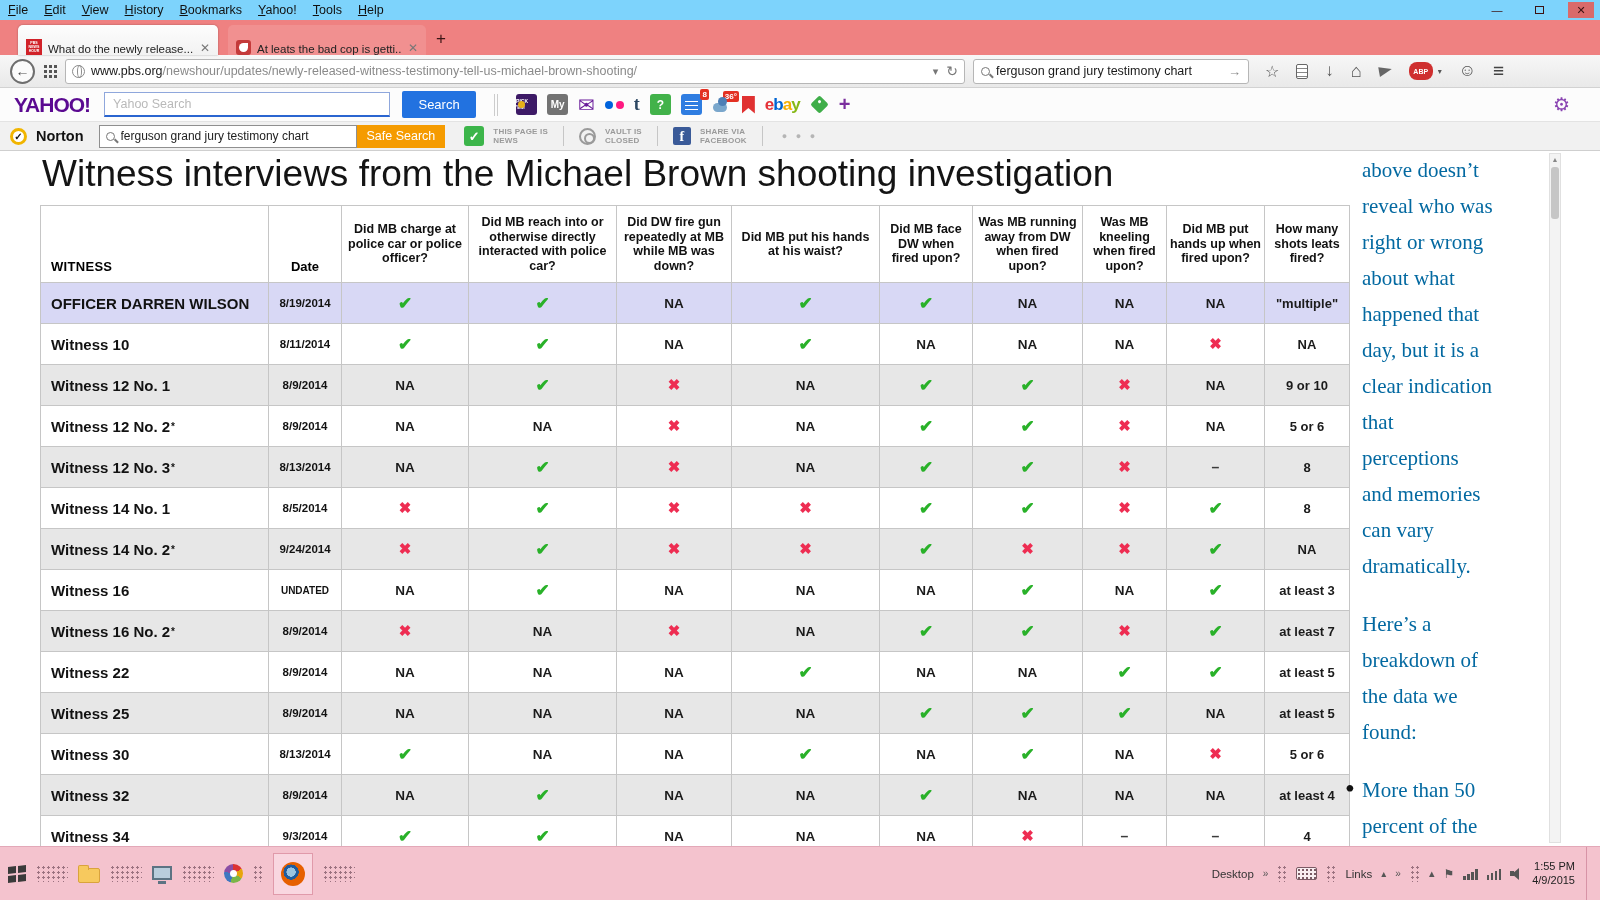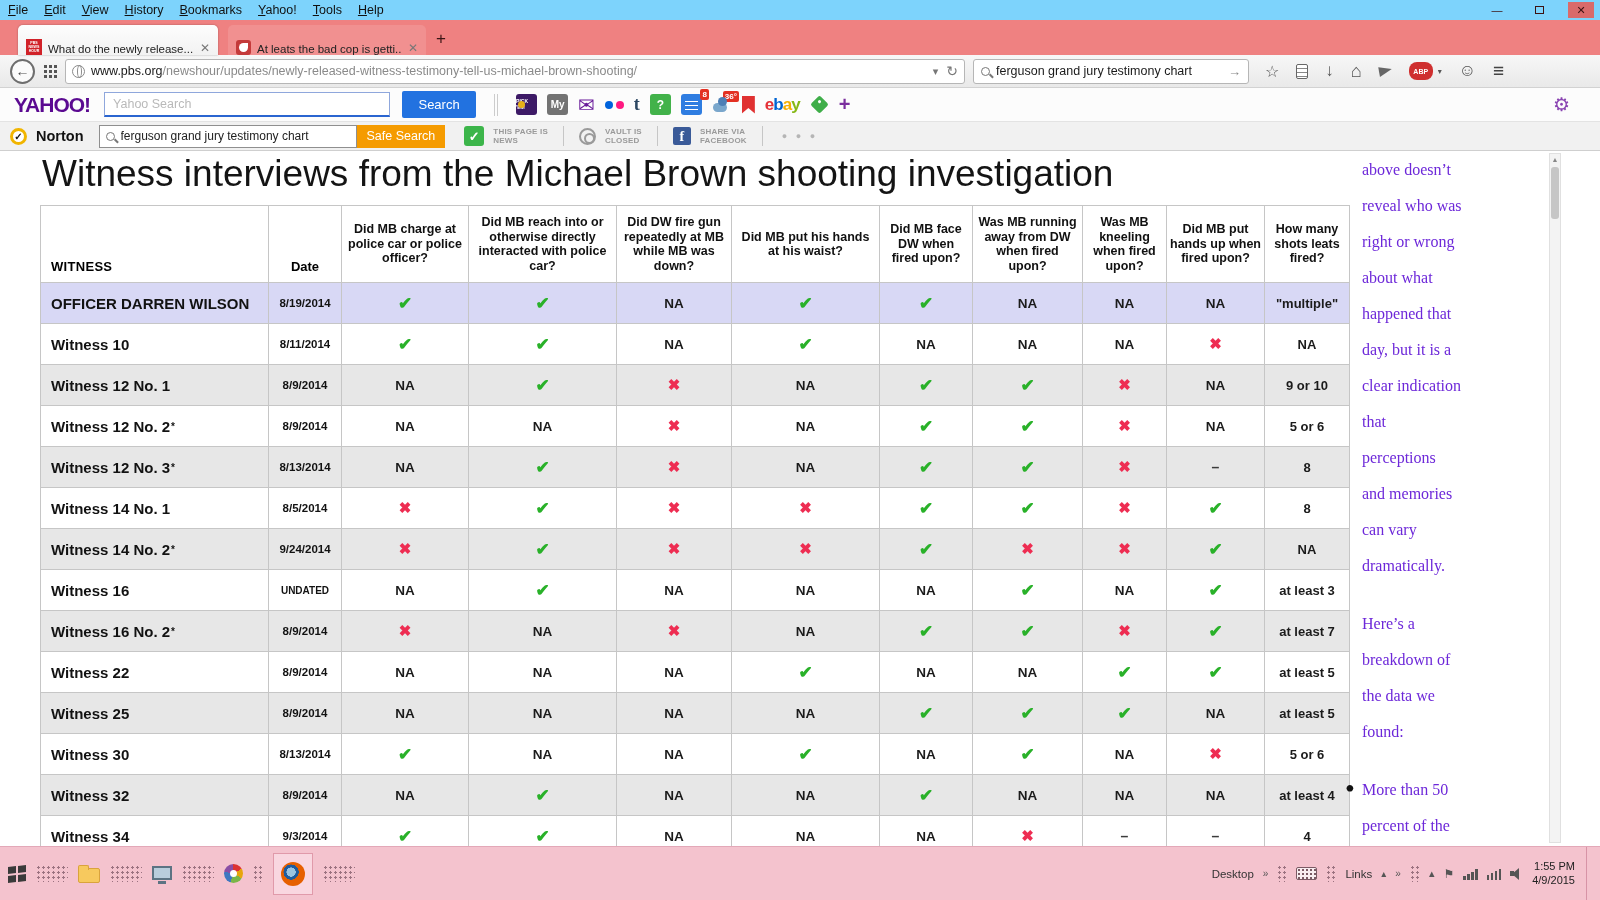--- a/index.html
+++ b/index.html
@@ -111,21 +111,21 @@
   .c-name { justify-content:flex-start; padding-left:10px; font-weight:bold; font-size:15px; color:#121212; }
   .c-name sup { font-size:10px; margin-left:1px; }
   .c-date { font-weight:bold; font-size:11.5px; color:#121212; }
   .c-date.undated { font-size:10px; }
   .na { font-weight:bold; font-size:13.5px; color:#1b1b1b; }
   .check { color:#29b129; font-size:17px; font-weight:bold; }
   .cross { color:#ee2d52; font-size:15px; font-weight:bold; }
   .dashv { color:#3c3c3c; font-weight:bold; font-size:14px; }
   .shots { font-weight:bold; font-size:13px; color:#1b1b1b; }
 
-  .sidebar { position:absolute; left:1362px; top:2px; width:172px; font-family:"Liberation Serif",serif; font-size:16px; color:#6d28d9; }
+  .sidebar { position:absolute; left:1362px; top:2px; width:172px; font-family:"Liberation Serif",serif; font-size:21px; color:#0369a1; }
   .sidebar .para { margin-bottom:22px; position:relative; }
   .sidebar .line { height:36px; line-height:34px; white-space:nowrap; }
   .para.bullet::before { content:"•"; position:absolute; left:-17px; top:0; font-size:28px; line-height:32px; color:#111; }
 
   .vscroll { position:absolute; left:1549px; top:2px; width:12px; height:690px; background:#f3f3f3; border:1px solid #e0e0e0; }
   .vscroll .up { text-align:center; font-size:7px; color:#888; line-height:12px; }
   .vscroll .thumb { position:absolute; left:1px; top:13px; width:8px; height:52px; background:#c6c6c6; border-radius:3px; }
 
   
   .taskbar { height:54px; background:#f4c3ce; border-top:1px solid #e3a8b8; display:flex; align-items:center; padding:0 8px; gap:10px; }

